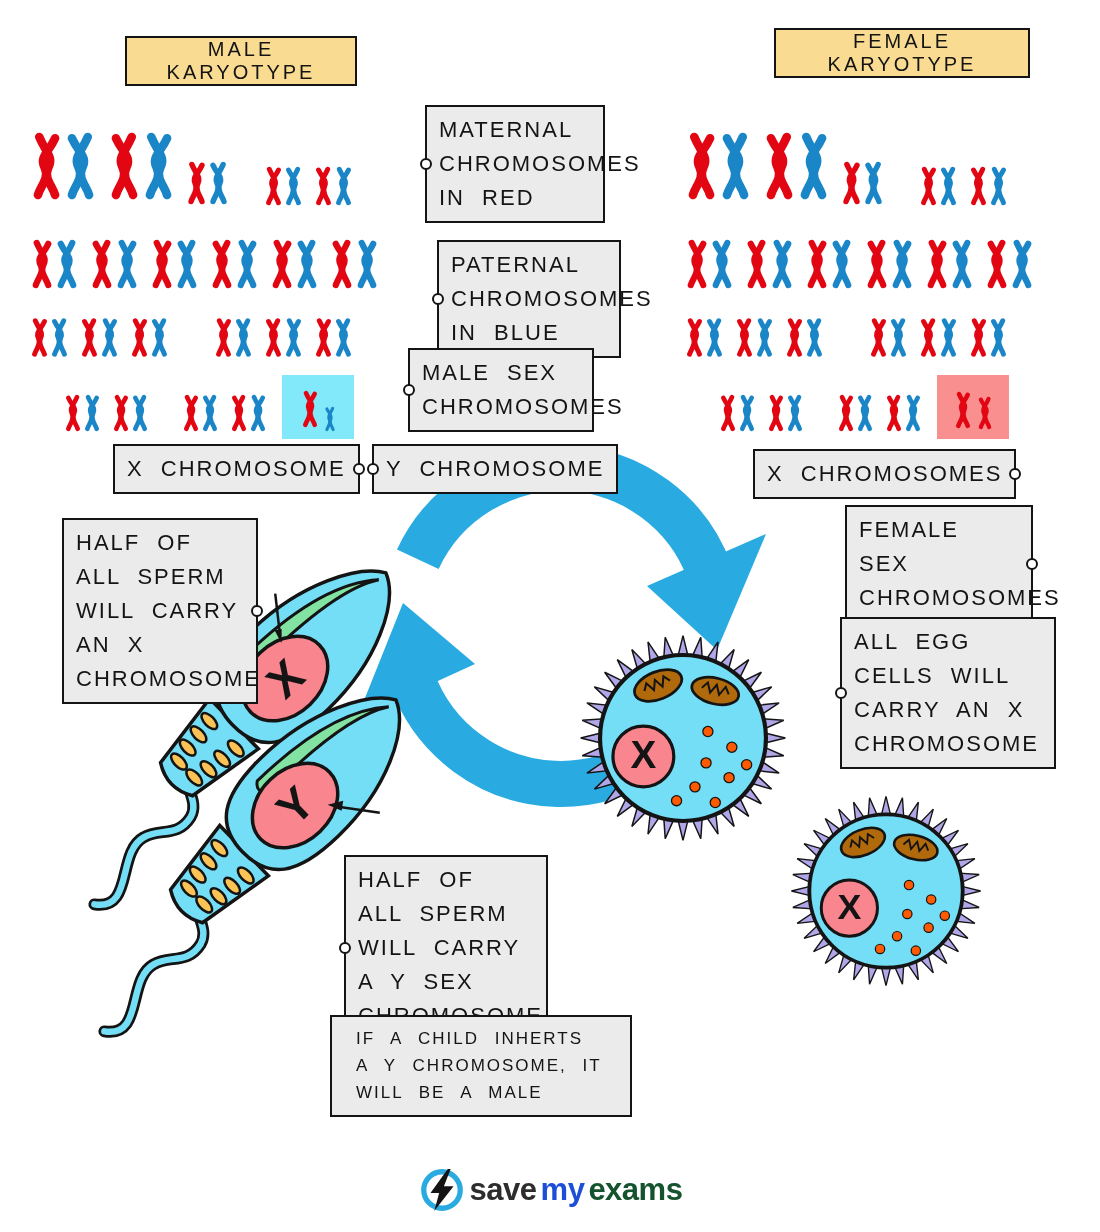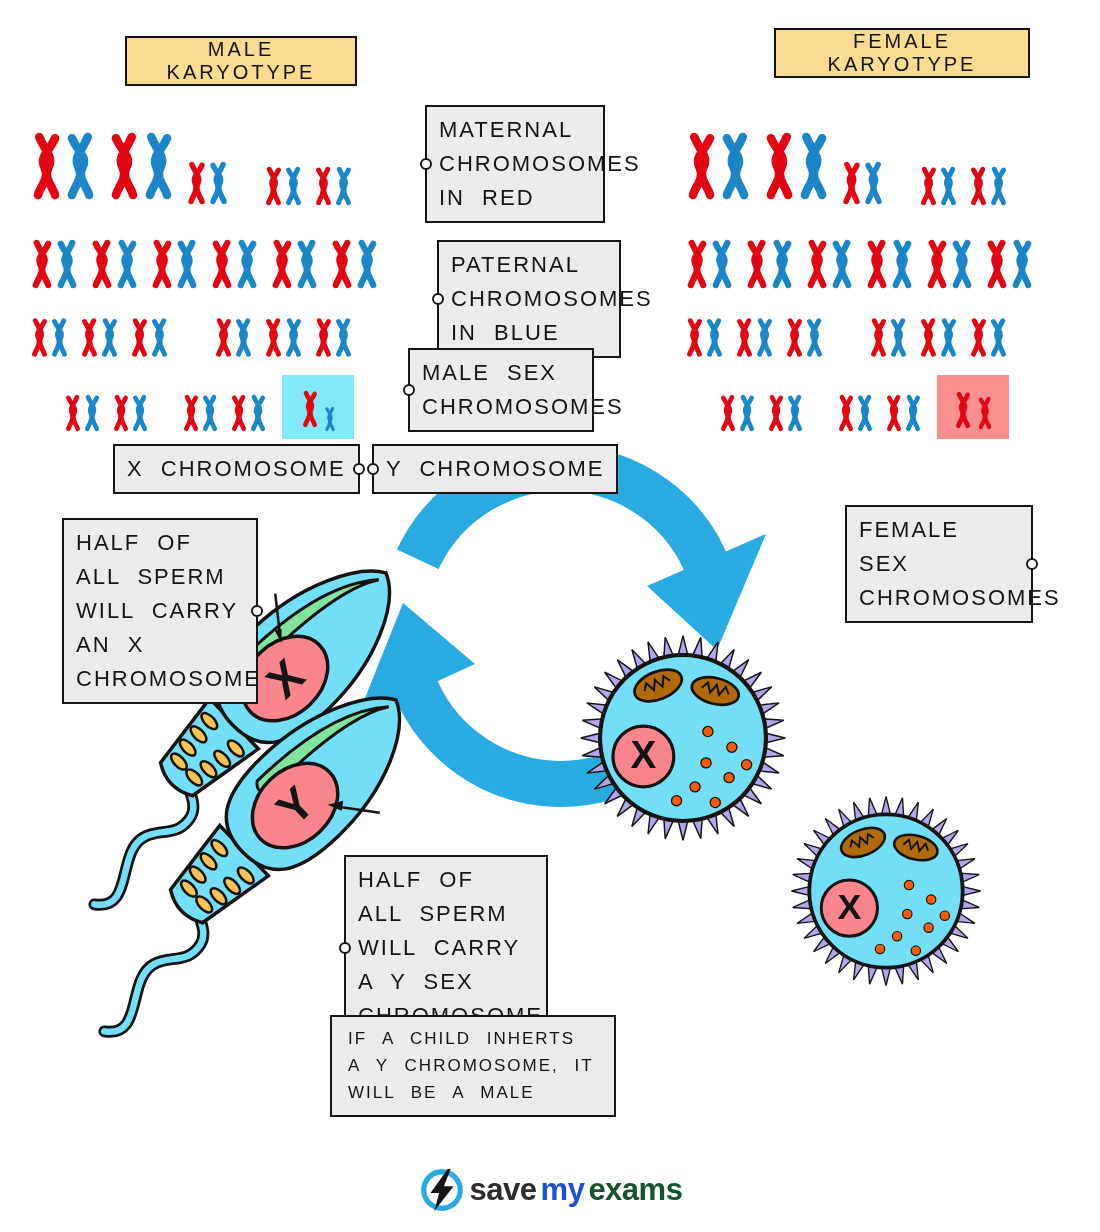--- a/index.html
+++ b/index.html
@@ -6,21 +6,21 @@
   #stage{position:relative;width:1100px;height:1232px;background:#fff;overflow:hidden;
          font-family:"Liberation Sans",sans-serif;color:#141414;}
   .title{position:absolute;background:#F9DB92;border:2px solid #141414;display:flex;
          align-items:center;justify-content:center;font-size:20px;letter-spacing:3px;
          word-spacing:14px;z-index:5;text-align:center;}
   .tag{position:absolute;background:#EBEBEB;border:2px solid #141414;padding:6px 12px;
        font-size:22px;letter-spacing:2px;word-spacing:9px;line-height:1.55;z-index:6;}
   .tag .eyelet{position:absolute;width:8px;height:8px;border:2.5px solid #141414;
        border-radius:50%;background:#fff;top:50%;margin-top:-6px;}
   .eyelet.left{left:-7px;} .eyelet.right{right:-7px;}
-  .note{position:absolute;background:#EBEBEB;border:2px solid #141414;padding:8px 16px;
+  .note{position:absolute;background:#EBEBEB;border:2px solid #141414;padding:8px 24px;
        font-size:17px;letter-spacing:2px;word-spacing:9px;line-height:1.6;z-index:6;}
   .kary{position:absolute;z-index:4;}
   .krow{display:flex;align-items:flex-end;}
   .pair{display:flex;align-items:flex-end;margin-right:10px;}
   .pair svg{display:block;margin-right:1px;}
   .sexbox{display:flex;align-items:flex-end;justify-content:center;gap:5px;
           width:72px;height:64px;padding-bottom:3px;box-sizing:border-box;margin-left:4px;}
   .abs{position:absolute;}
   .cycle{z-index:1;}
   .sperm{z-index:3;}
@@ -531,31 +531,39 @@
   <div class="tag" style="left:113px;top:444px;white-space:nowrap;">
     <span class="eyelet right"></span>
     <span>X CHROMOSOME</span>
   </div>
 
   <div class="tag" style="left:372px;top:444px;white-space:nowrap;">
     <span class="eyelet left"></span>
     <span>Y CHROMOSOME</span>
   </div>
 
+  <div class="tag" style="left:753px;top:449px;white-space:nowrap;">
+    <span class="eyelet right"></span>
+    <span>X CHROMOSOMES</span>
+  </div>
 
   <div class="tag" style="left:845px;top:505px;width:160px;">
     <span class="eyelet right"></span>
     <span>FEMALE SEX CHROMOSOMES</span>
   </div>
 
   <div class="tag" style="left:62px;top:518px;width:168px;">
     <span class="eyelet right"></span>
     <span>HALF OF ALL SPERM WILL CARRY AN X CHROMOSOME</span>
   </div>
 
+  <div class="tag" style="left:840px;top:617px;width:188px;">
+    <span class="eyelet left"></span>
+    <span>ALL EGG CELLS WILL CARRY AN X CHROMOSOME</span>
+  </div>
 
   <div class="tag" style="left:344px;top:855px;width:176px;">
     <span class="eyelet left"></span>
     <span>HALF OF ALL SPERM WILL CARRY A Y SEX CHROMOSOME</span>
   </div>
 
   <div class="note" style="left:330px;top:1015px;width:250px;">IF A CHILD INHERTS A Y CHROMOSOME, IT WILL BE A MALE</div>
 
   <svg class="abs sperm" style="left:-58px;top:490px;transform:rotate(-44deg);transform-origin:446px 85px;" width="450" height="170" viewBox="0 0 450 170">
     <path d="M6,118 C30,150 58,96 88,104 C106,108 112,128 136,122 C150,118 152,102 158,94" fill="none" stroke="#141414" stroke-width="12" stroke-linecap="round"></path>

